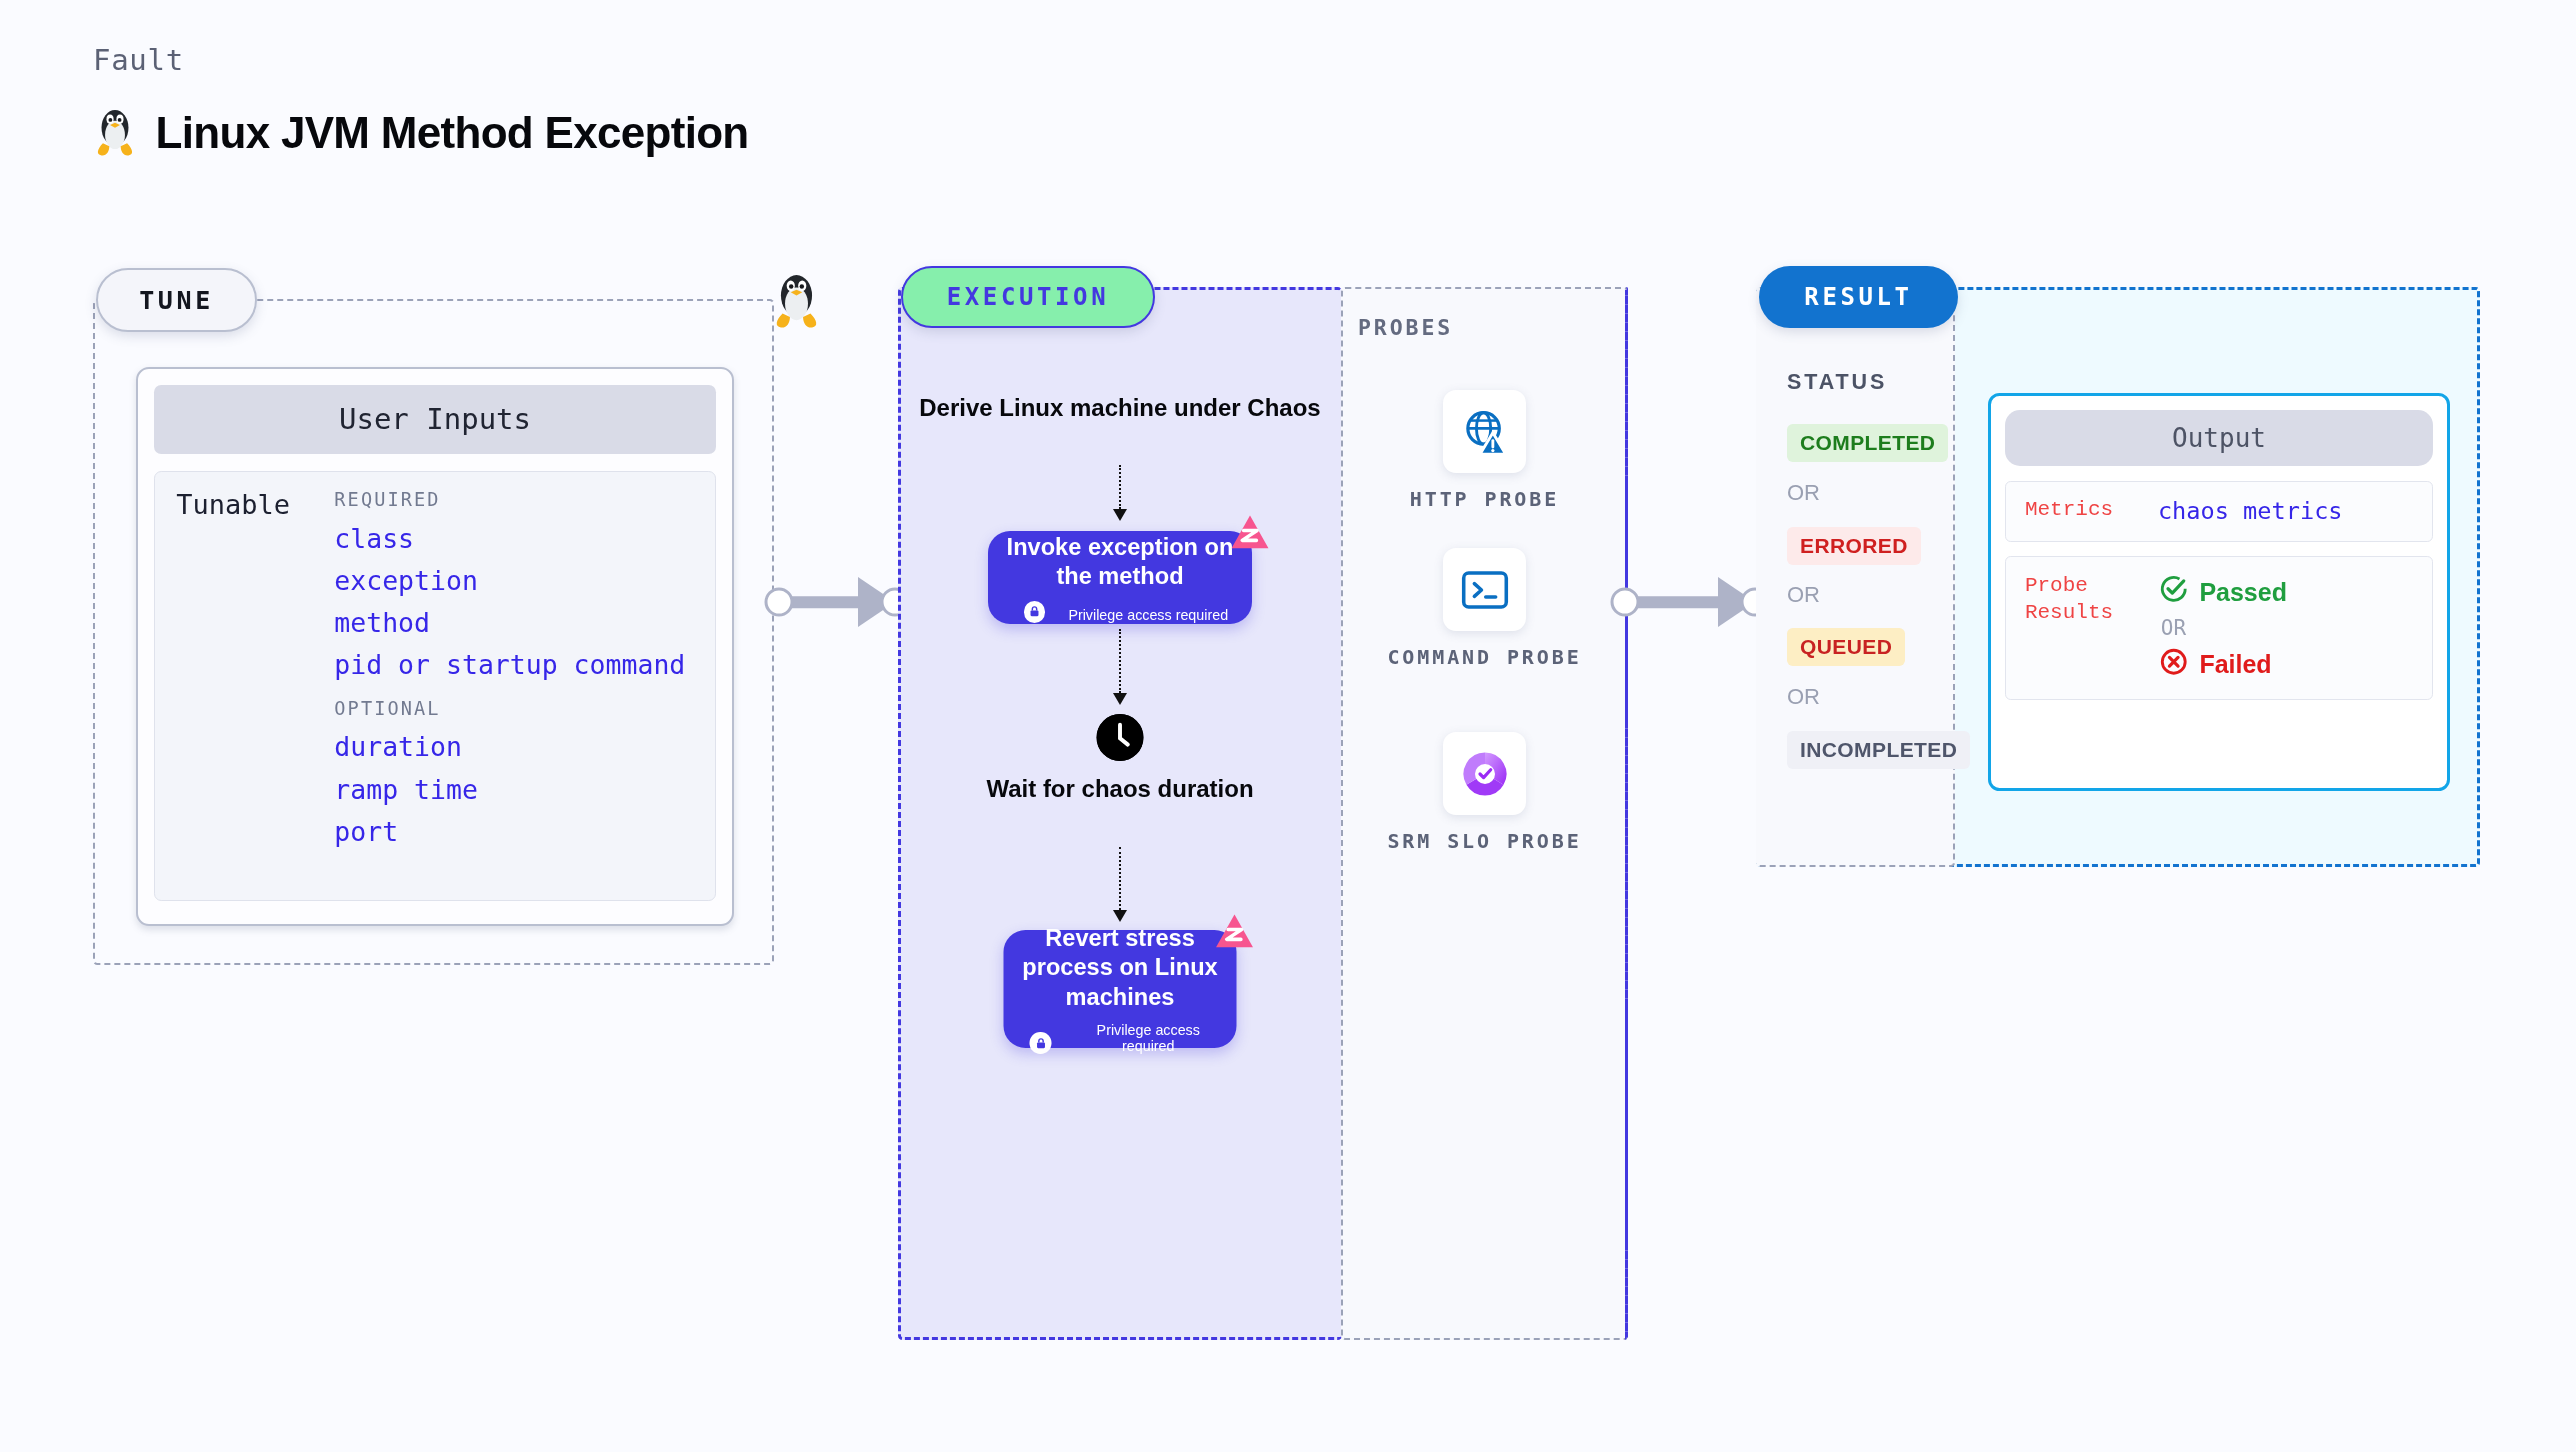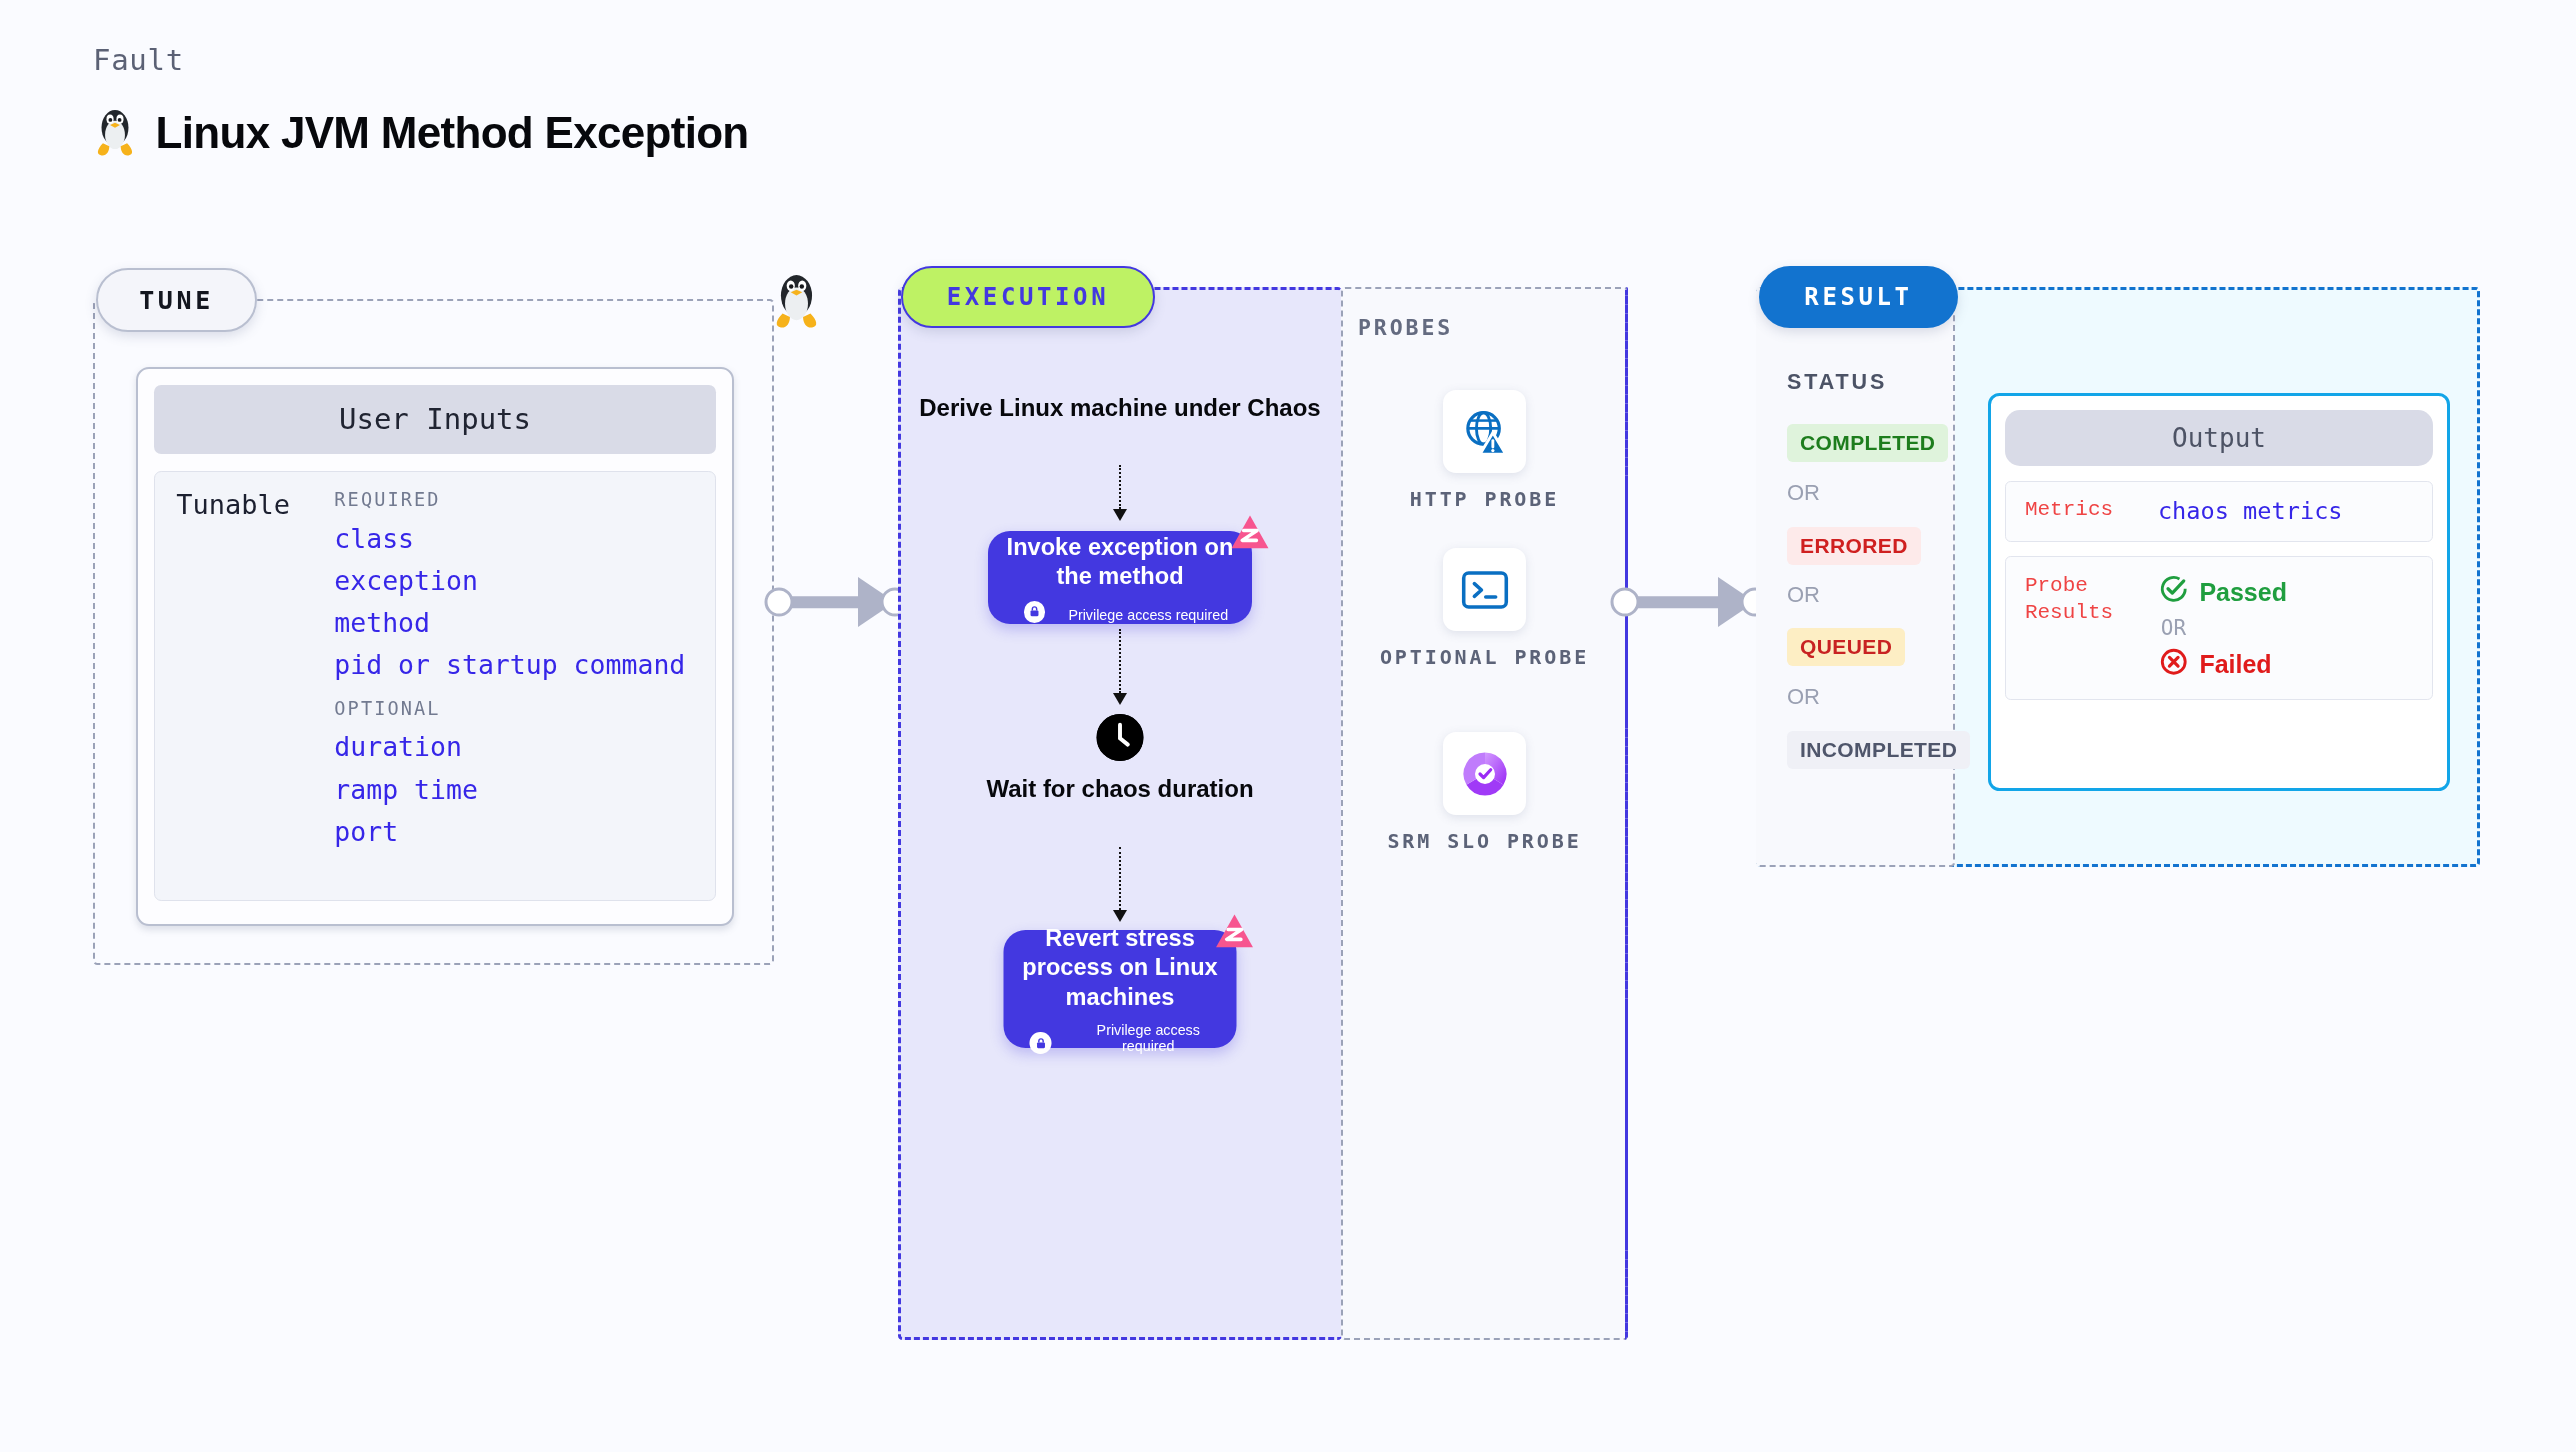--- a/index.html
+++ b/index.html
@@ -33,21 +33,21 @@
   }
 
   
   #tune-box{left:93px;top:299px;width:681px;height:666px;border:2.9px dashed #9ba2b8;}
   #tune-pill{left:96px;top:268px;width:161px;height:64px;background:#f4f5fa;
              border:2.1px solid #b9bfd0;color:#13161f;font-size:25px;}
 
   
   #exec-box{left:898px;top:287px;width:444px;height:1053px;
             border:3.6px dashed #4338e0;border-right:none;background:#e7e7fb;}
-  #exec-pill{left:901px;top:266px;width:254px;height:62px;background:#bef264;
+  #exec-pill{left:901px;top:266px;width:254px;height:62px;background:#86efac;
              border:2.9px solid #4338e0;color:#4338e0;font-size:24px;}
   
   #probes-box{left:1341px;top:287px;width:287px;height:1053px;
               border:2.9px dashed #9ba2b8;border-right:none;background:#f8f9fd;}
   #probes-right{left:1625px;top:287px;width:2.9px;height:1053px;
                 border-right:3.6px dashed #4338e0;}
   #probes-label{position:absolute;left:1358px;top:315px;font-size:21.5px;font-weight:bold;
                 letter-spacing:2.9px;color:#646b80;
                 font-family:"DejaVu Sans Mono","Liberation Mono",monospace;}
 
@@ -304,21 +304,21 @@
 </div>
 
 <div class="probe" style="left:1341px;top:548px;">
   <div class="probe-tile">
     <svg width="50" height="44" viewBox="0 0 70 62">
       <rect x="5" y="7" width="60" height="48" rx="7" fill="none" stroke="#0a6fc2" stroke-width="5"></rect>
       <path d="M20 22 L30 31 L20 40" fill="none" stroke="#0a6fc2" stroke-width="5" stroke-linecap="round" stroke-linejoin="round"></path>
       <line x1="36" y1="41" x2="50" y2="41" stroke="#0a6fc2" stroke-width="5" stroke-linecap="round"></line>
     </svg>
   </div>
-  <div class="probe-name">OPTIONAL PROBE</div>
+  <div class="probe-name">COMMAND PROBE</div>
 </div>
 
 <div class="probe" style="left:1341px;top:732px;">
   <div class="probe-tile">
     <svg width="50" height="50" viewBox="0 0 70 70">
       <defs>
         <linearGradient id="slograd" x1="0" y1="0" x2="1" y2="1">
           <stop offset="0" stop-color="#d39bff"></stop>
           <stop offset="1" stop-color="#9b2bf5"></stop>
         </linearGradient>

